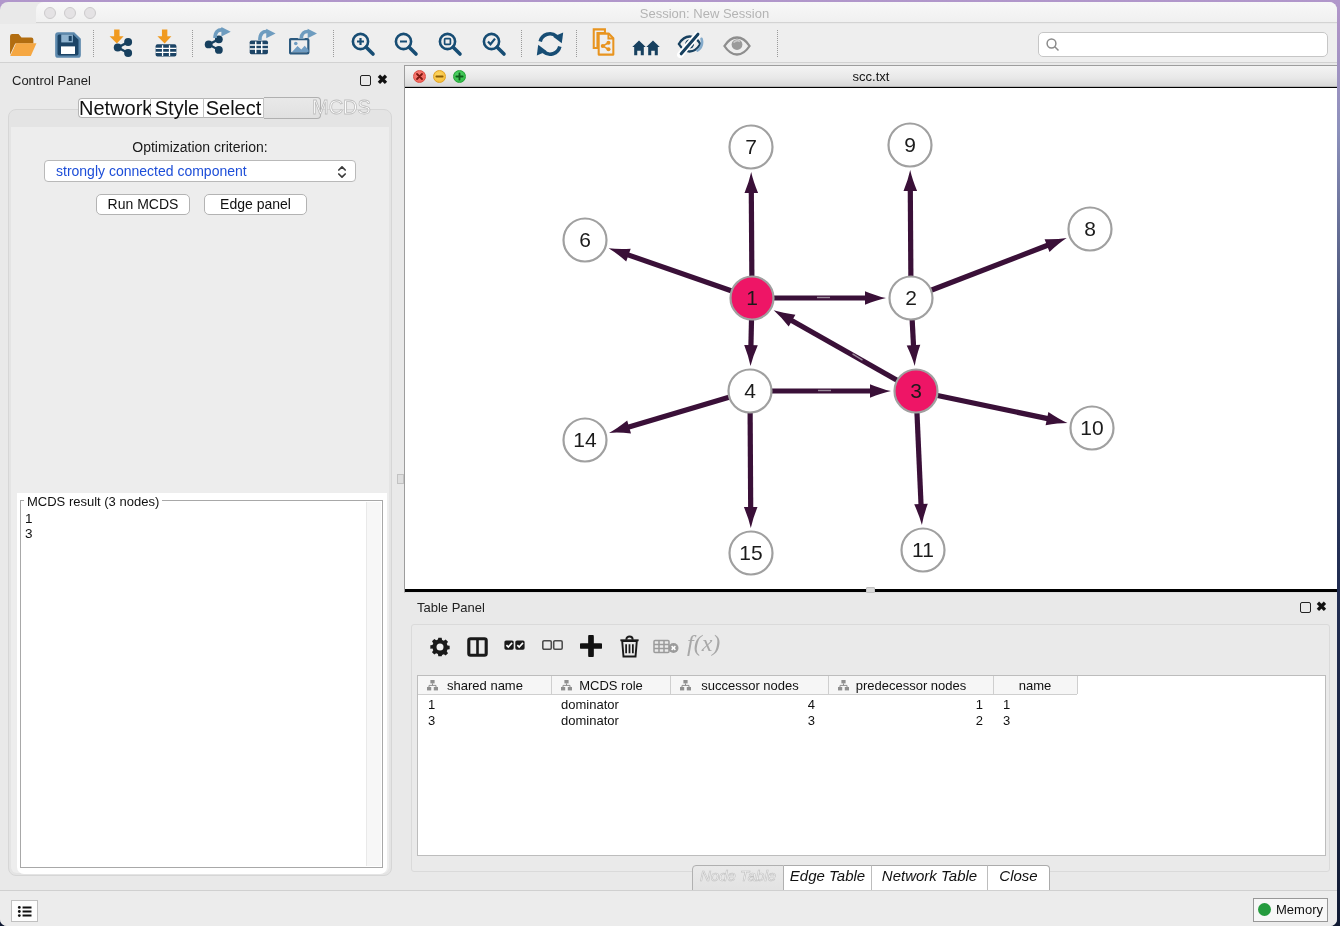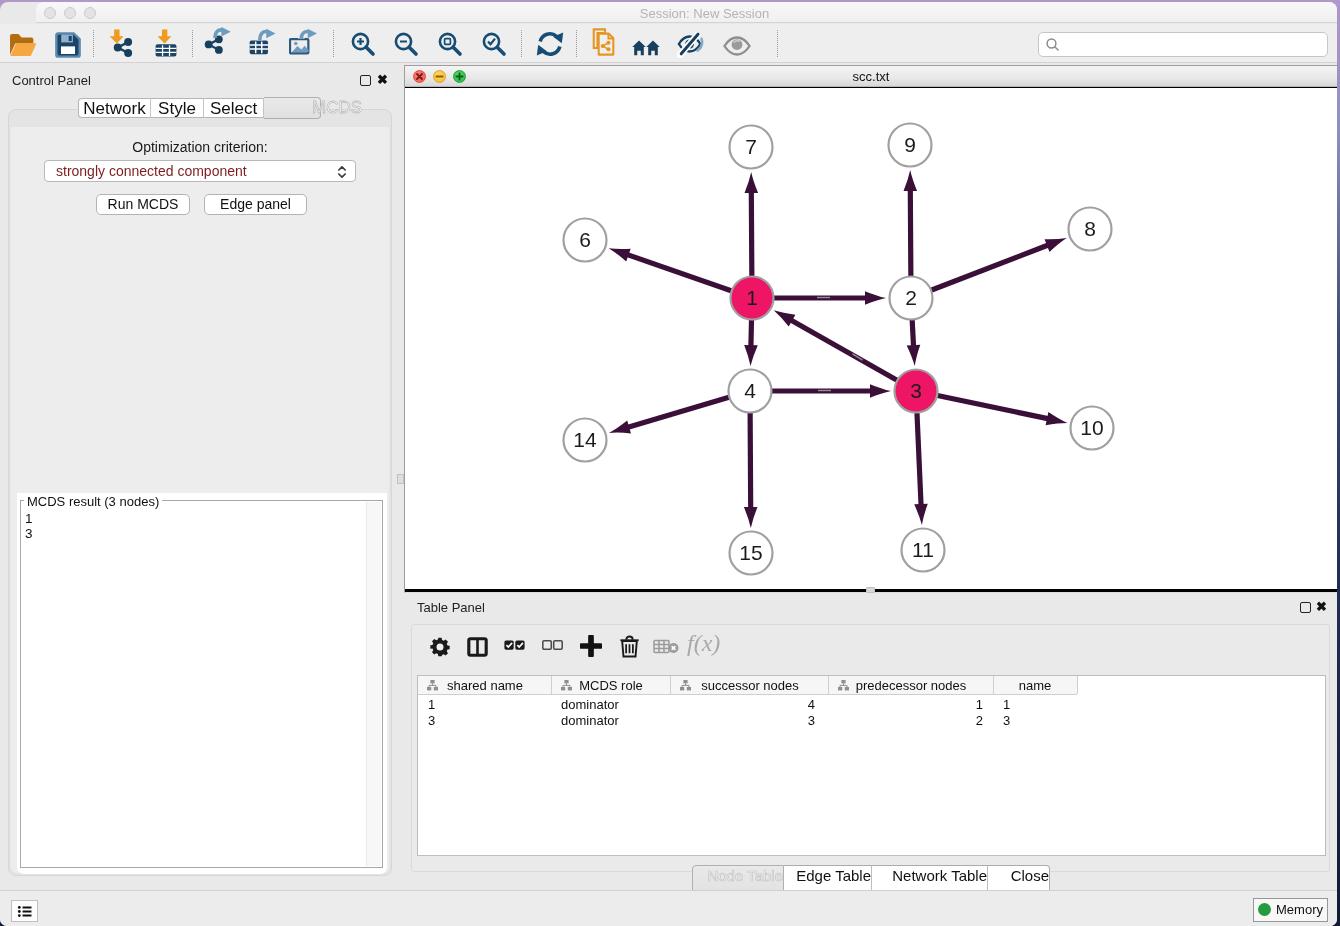--- a/index.html
+++ b/index.html
@@ -22,33 +22,33 @@
 .tsep { position:absolute; top:6px; height:27px; border-left:1px dotted #9a9a9a; }
 #search { position:absolute; left:1038px; top:30px; width:290px; height:25px;
   background:#fff; border:1px solid #c6c6c6; border-radius:5px; }
 
 #cp-title { position:absolute; left:12px; top:71px; font-size:13px; color:#222; }
 .panehdr-sq { position:absolute; width:11px; height:11px; border:1.6px solid #222; border-radius:2px; }
 .panehdr-x { position:absolute; font-size:13px; font-weight:bold; color:#111; }
 .tabbar { position:absolute; display:flex; height:20px; z-index:3; }
 .tab { height:20px; line-height:19px; text-align:center; background:#fff;
   border-top:1px solid #b5b5b5; border-bottom:1px solid #b5b5b5; border-right:1px solid #c4c4c4;
-  font-size:17px; color:#111; }
+  font-size:20px; color:#111; }
 .tab.first { border-left:1px solid #b5b5b5; border-radius:4px 0 0 4px; }
 .tab.last { border-right:1px solid #b5b5b5; border-radius:0 4px 4px 0; }
 .tab.sel { background:linear-gradient(180deg,#e9e9e9,#e0e0e0); color:#fff;
   -webkit-text-stroke:0.8px #bdbdbd; border-color:#b0b0b0; margin-top:-1px; height:22px; }
 #cp-panel { position:absolute; left:8px; top:107px; width:384px; height:767px;
   border:1px solid #d6d6d6; border-radius:8px; background:#e4e4e4; }
 #cp-inner { position:absolute; left:2px; top:17px; right:2px; bottom:2px;
   background:#ededed; border-radius:0 0 6px 6px; }
 #optlabel { position:absolute; left:0; top:29px; width:100%; text-align:center;
   font-size:14px; color:#1a1a1a; }
 #combo { position:absolute; left:35px; top:50px; width:312px; height:22px; background:#fff;
-  border:1px solid #b9b9b9; border-radius:4px; font-size:14px; color:#7f1d1d;
+  border:1px solid #b9b9b9; border-radius:4px; font-size:14px; color:#1d4ed8;
   line-height:20px; padding-left:11px; }
 .btn { position:absolute; height:21px; background:#fff; border:1px solid #b3b3b3;
   border-radius:5px; text-align:center; font-size:14px; color:#111; line-height:19px; }
 #mcdsbox { position:absolute; left:8px; top:383px; width:370px; height:381px;
   background:#fff; border-radius:0 0 7px 7px; }
 #mcdsframe { position:absolute; left:3px; top:7px; right:4px; bottom:6px;
   border:1px solid #a8a8a8; }
 #mcdslab { position:absolute; left:3px; top:-7px; background:#fff; padding:0 3px;
   font-size:13px; color:#111; }
 #mcdstext { position:absolute; left:0; top:0; right:0; bottom:0; background:#fff;
@@ -62,23 +62,23 @@
   border-bottom:1px solid #b7b7b7; }
 .lt { position:absolute; top:4px; width:13px; height:13px; border-radius:50%; }
 #netname { position:absolute; top:3px; width:100%; text-align:center; font-size:13px; color:#111; }
 #canvas { position:absolute; left:0; top:22px; width:932px; height:501px; background:#fff; overflow:hidden; }
 
 #tbl-title { position:absolute; left:417px; top:598px; font-size:13px; color:#222; }
 #tbl-toolbar { position:absolute; left:404px; top:622px; width:936px; height:44px; }
 #tablebox { position:absolute; left:417px; top:673px; width:909px; height:181px;
   background:#fff; border:1px solid #bdbdbd; }
 .bottabs { position:absolute; display:flex; height:21px; }
-.btab { height:36px; line-height:20px; text-align:right; background:#fff;
+.btab { height:36px; line-height:20px; text-align:center; background:#fff;
   border-top:1px solid #ababab; border-bottom:1px solid #ababab; border-right:1px solid #bdbdbd;
-  font-size:15px; color:#111; }
+  font-size:15px; color:#111;font-style:italic; }
 .btab.first { border-left:1px solid #ababab; border-radius:4px 0 0 4px; }
 .btab.last { border-right:1px solid #ababab; border-radius:0 4px 4px 0; }
 .btab.sel { background:linear-gradient(180deg,#e9e9e9,#e0e0e0); color:#fff;
   -webkit-text-stroke:0.7px #c3c3c3; border-color:#b0b0b0; }
 #statusbar { position:absolute; left:0; top:888px; width:100%; height:37px;
   background:#ececec; border-top:1px solid #d0d0d0; }
 #listbtn { position:absolute; left:11px; top:9px; width:27px; height:22px; background:#fdfdfd;
   border:1px solid #c0c0c0; }
 #membtn { position:absolute; right:9px; top:7px; width:75px; height:24px; background:#f7f7f7;
   border:1px solid #989898; font-size:13px; color:#111; text-align:center; line-height:22px; }

